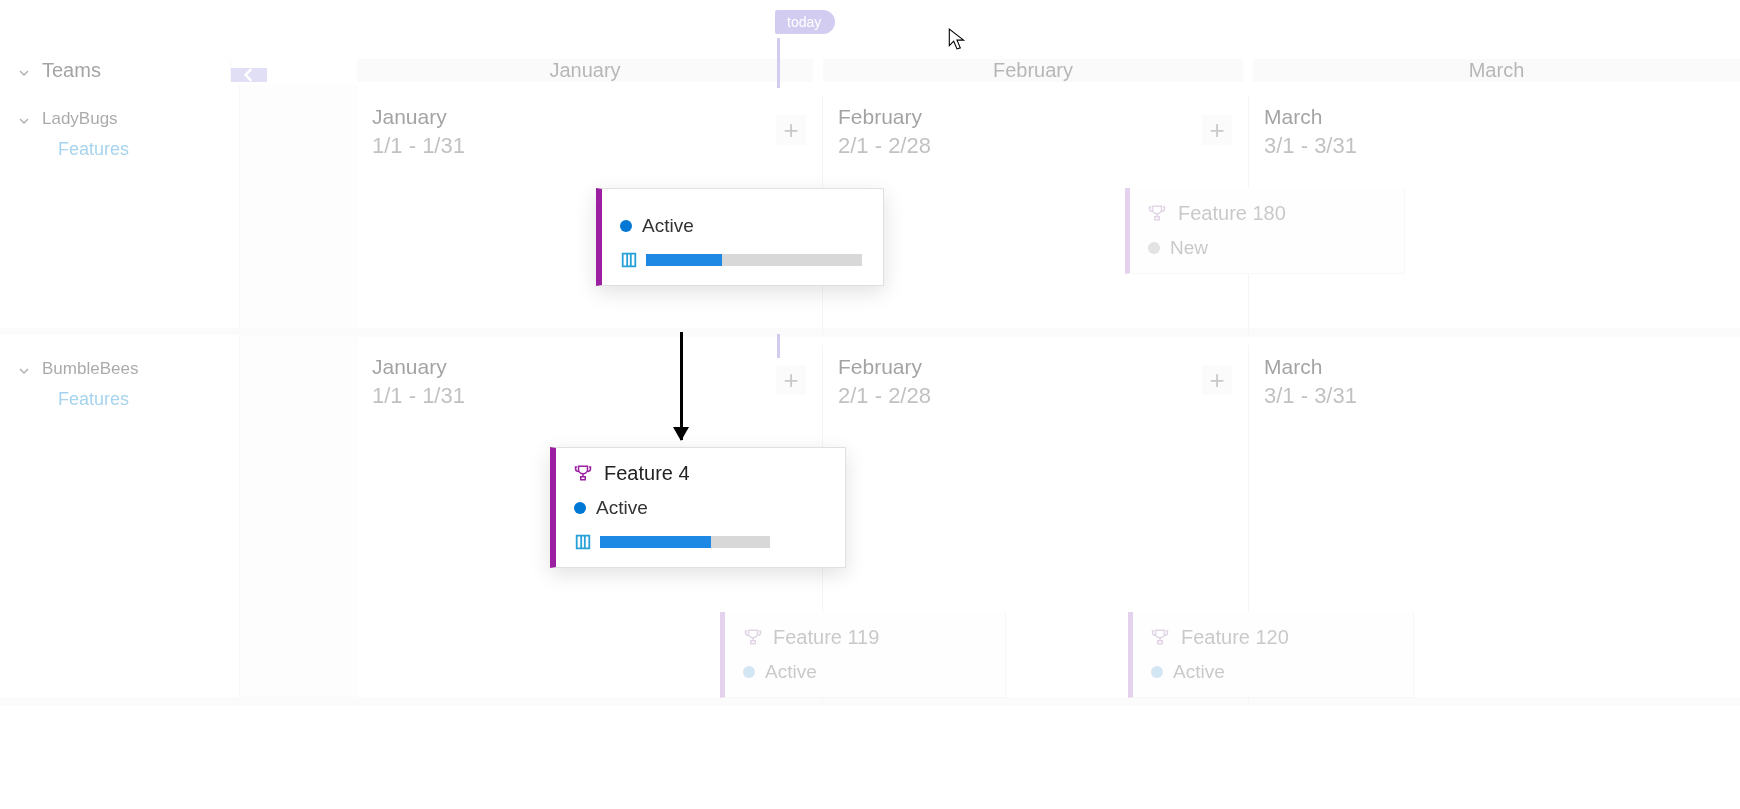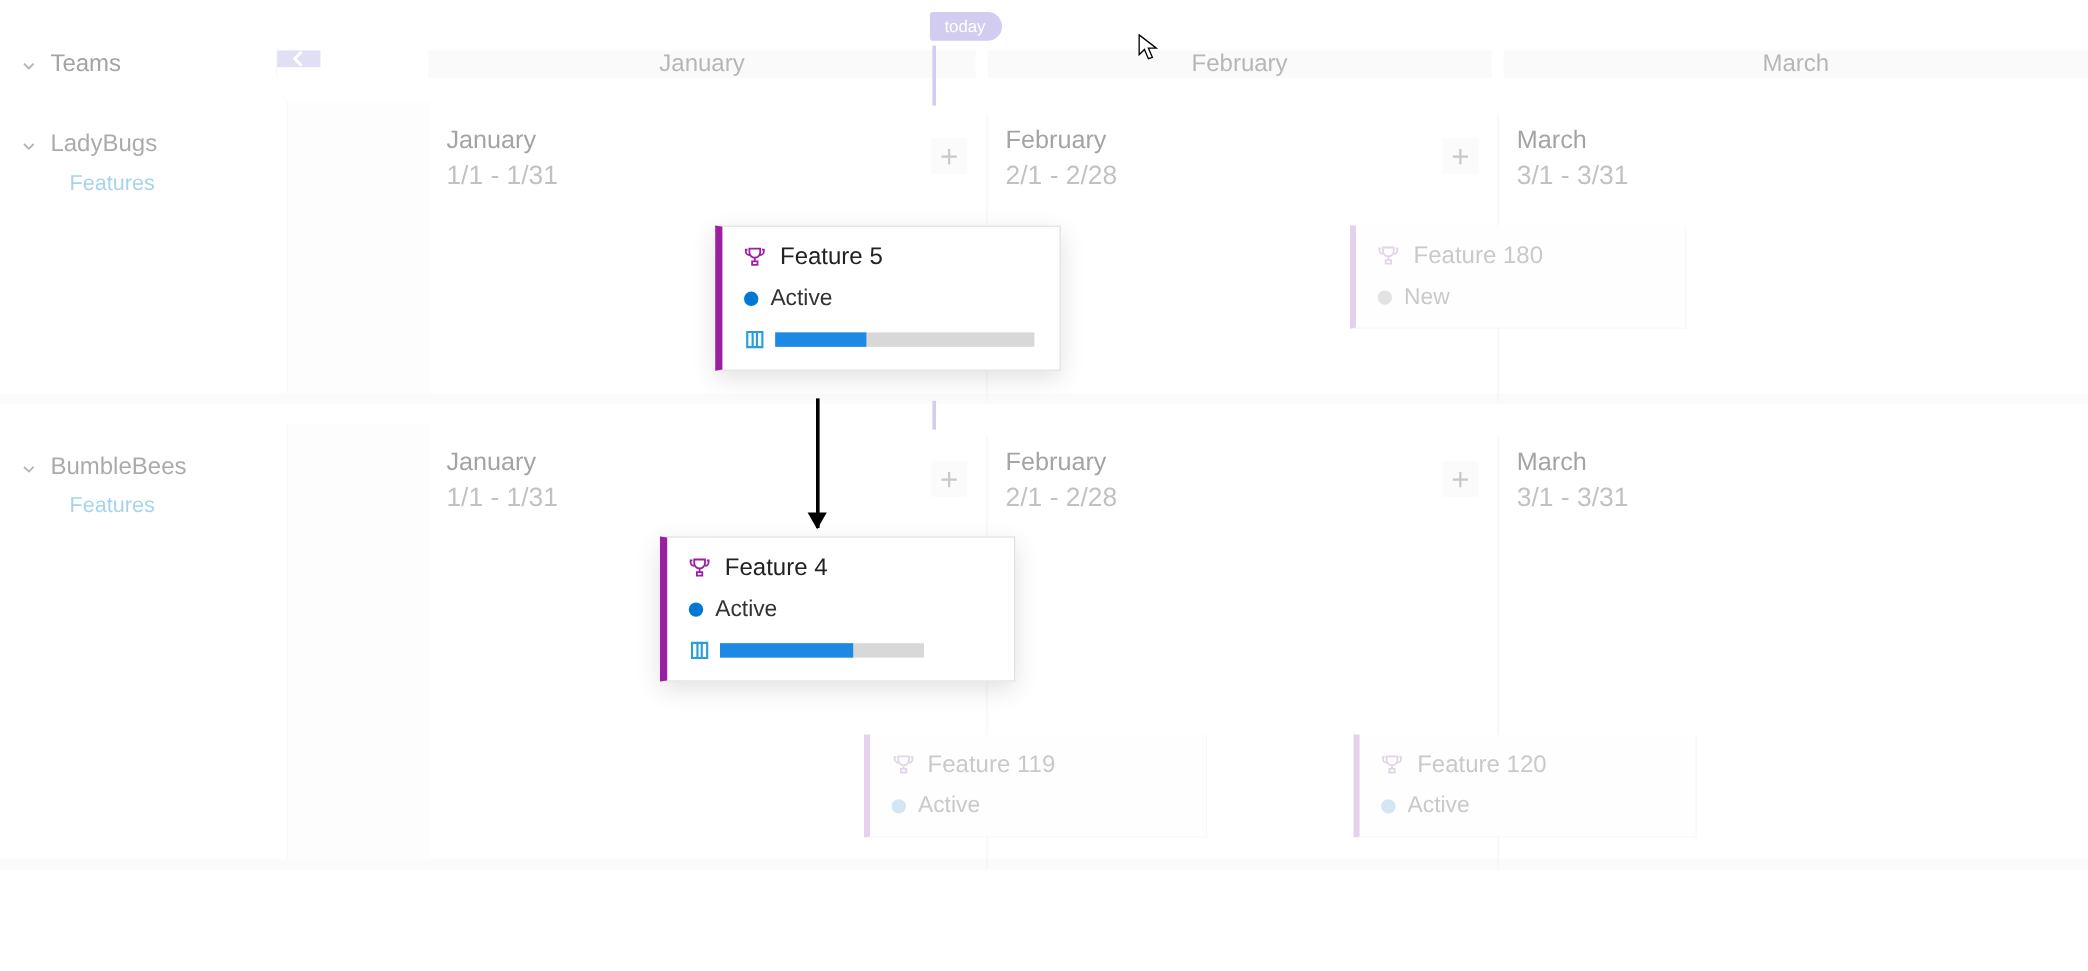--- a/index.html
+++ b/index.html
@@ -50,21 +50,21 @@
       z-index: 5;
     }
 
     .header-row {
       position: absolute;
       top: 42px;
       left: 0;
       right: 0;
       height: 40px;
       display: flex;
-      align-items: flex-start;
+      align-items: flex-end;
     }
     .header-sidebar {
       width: 240px;
       display: flex;
       align-items: center;
       padding-left: 18px;
       gap: 12px;
       border-right: 1px solid #f0f0f0;
     }
     .chevron {
@@ -112,21 +112,21 @@
       width: 240px;
       height: 100%;
       padding: 24px 0 0 18px;
       border-right: 1px solid #f0f0f0;
       background:#fff;
     }
     .lane-sidebar-shade{
       position:absolute;left:240px;top:0;width:118px;height:100%;background:#fafafa;
     }
     .team-row { display: flex; align-items: center; gap: 12px; }
-    .team-name { font-size: 20px; color: #444; font-weight: 500; }
+    .team-name { font-size: 17px; color: #444; font-weight: 500; }
     .features-link { color: #3b9ed8; font-size: 18px; margin-top: 10px; margin-left: 40px; display:block;}
 
     .month-col {
       position: absolute;
       top: 0;
       height: 100%;
       padding: 20px 14px 0 14px;
     }
     .month-col .mtitle { font-size: 21px; color: #333; font-weight: 500; }
     .month-col .mrange { font-size: 22px; color: #777; margin-top: 4px; }
@@ -268,21 +268,21 @@
     <div class="mrange">2/1 - 2/28</div>
     <div class="add-btn">+</div>
   </div>
   <div class="divider-v" style="left:1248px;height:240px;"></div>
   <div class="month-col" style="left:1250px;width:490px;">
     <div class="mtitle">March</div>
     <div class="mrange">3/1 - 3/31</div>
   </div>
 </div>
 
-<div class="swimlane" style="top:354px;height:371px;">
+<div class="swimlane" style="top:335px;height:371px;">
   <div class="lane-sidebar-shade"></div>
   <div class="lane-sidebar">
     <div class="team-row">
       <span class="chevron">
         <svg viewBox="0 0 12 12">
             <path d="M2 4 L6 8 L10 4" fill="none" stroke="#555" stroke-width="1.5"></path>
           </svg>
       </span>
       <span class="team-name">BumbleBees</span>
     </div>
@@ -347,28 +347,20 @@
   </div>
   <div class="state-row">
     <span class="state-dot dim-active"></span>
     <span class="state-text dim">Active</span>
   </div>
 </div>
 
 <div class="overlay"></div>
 
 <div class="feature-card" style="left:596px;top:188px;width:288px;z-index:110;">
-  <div class="card-title-row">
-    <span class="trophy">
-      <svg viewBox="0 0 24 24">
-          <path d="M6 3h12v4a6 6 0 0 1-12 0V3zm-2 1H2v2a4 4 0 0 0 4 4M20 4h2v2a4 4 0 0 1-4 4M9 17h6v4H9z M12 13v4" fill="none" stroke="#9b1fa1" stroke-width="2"></path>
-        </svg>
-    </span>
-    <span class="card-title">Feature 5</span>
-  </div>
   <div class="state-row">
     <span class="state-dot active"></span>
     <span class="state-text">Active</span>
   </div>
   <div class="progress-row">
     <span class="progress-icon">
       <svg viewBox="0 0 20 20">
           <path d="M3 3h5v14H3zM8 3h4v14H8zM12 3h5v14h-5z" fill="none" stroke="#27a0d8" stroke-width="2"></path>
         </svg>
     </span>

